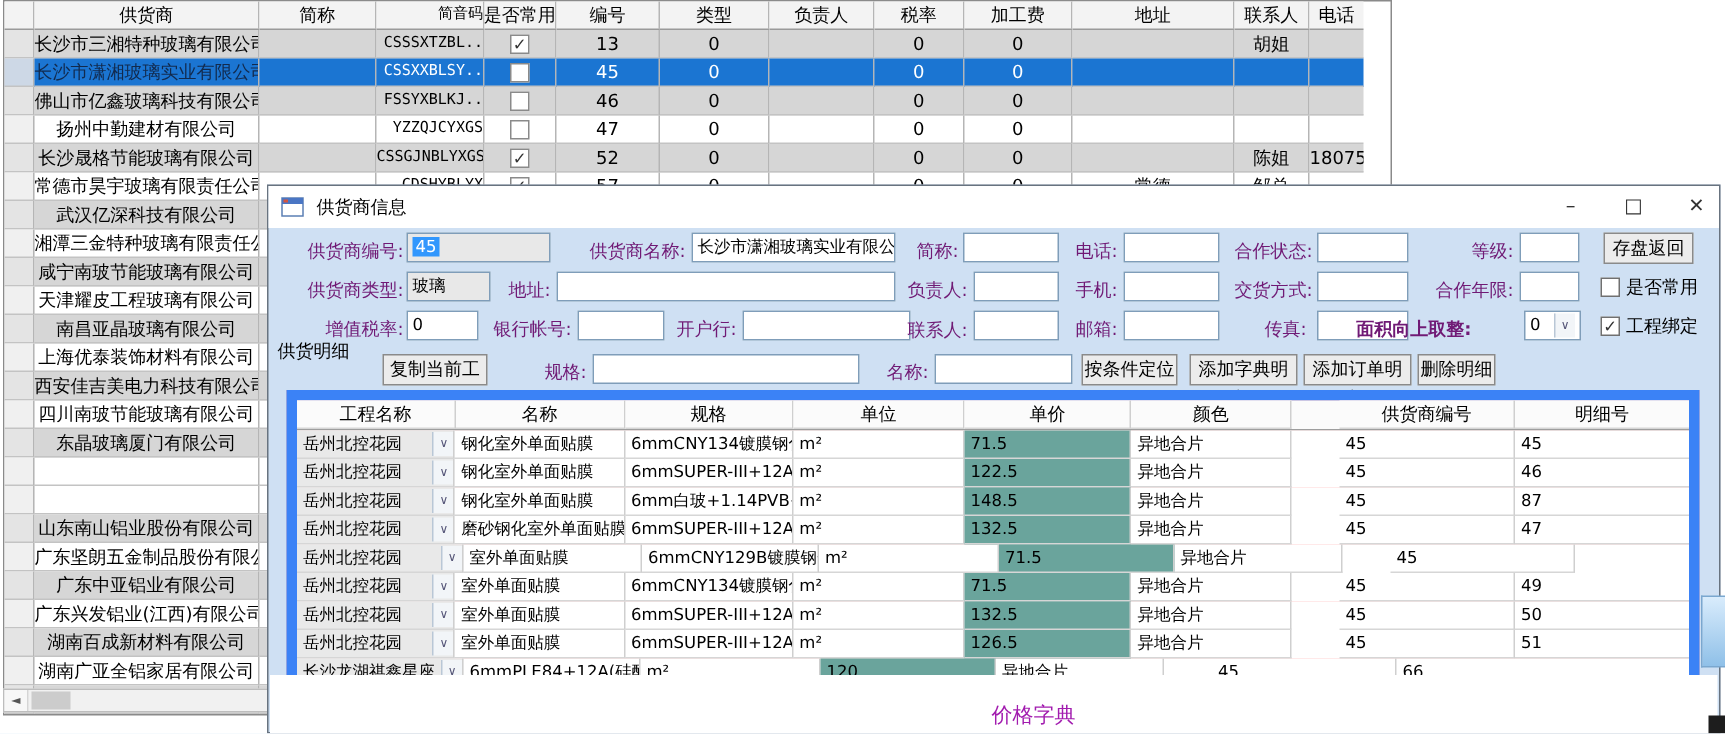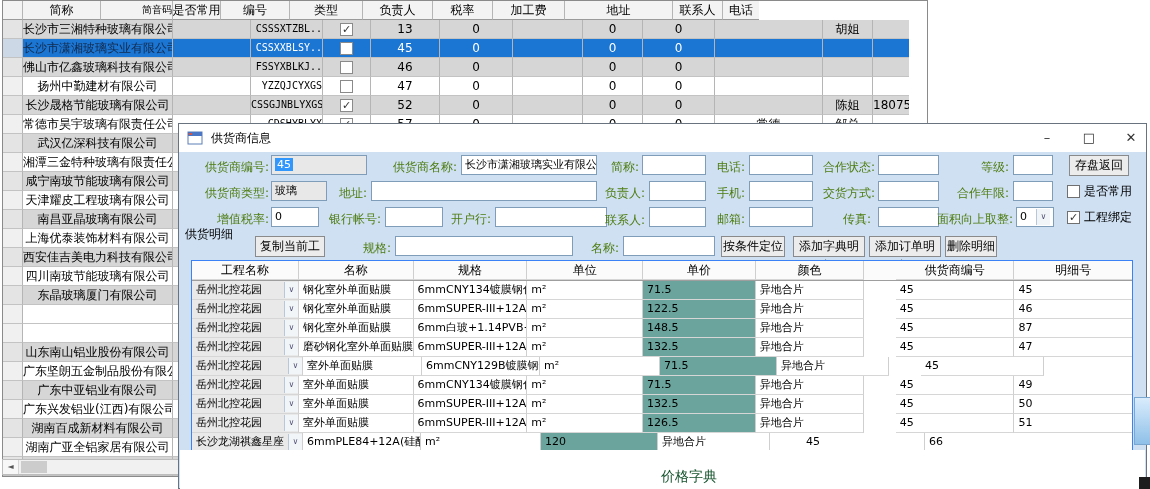--- a/index.html
+++ b/index.html
@@ -42,64 +42,65 @@
   
   #dialog{position:absolute;left:178px;top:123px;width:969px;height:366px;z-index:10;
           background:#cfe0f3;border:1px solid #68737f;box-sizing:border-box;}
   #titlebar{position:absolute;left:0;top:0;right:0;height:28px;background:#fff;}
   #title-icon{position:absolute;left:8px;top:6px;width:16px;height:16px;}
   #title-text{position:absolute;left:32px;top:0;line-height:28px;font-size:12px;color:#000;}
   .tbtn{position:absolute;top:0;width:32px;height:28px;text-align:center;line-height:28px;font-size:13px;color:#333;}
   #btn-min{left:852px;}
   #btn-max{left:894px;}
   #btn-close{left:936px;}
-  .dlbl{position:absolute;height:20px;line-height:20px;text-align:right;font-size:12px;color:#4d7c0f;white-space:nowrap;overflow:hidden;}
+  .dlbl{position:absolute;height:20px;line-height:20px;text-align:right;font-size:12px;color:#701a75;white-space:nowrap;overflow:hidden;}
   .dinp{position:absolute;height:20px;line-height:18px;background:#fff;border:1px solid #7f9db9;box-sizing:border-box;
         font-size:11px;padding:0 3px;overflow:hidden;white-space:nowrap;}
   .dinp.dis{background:#e8e8e8;}
   .selval{background:#3297fd;color:#fff;padding:0 2px;}
   .dbtn{position:absolute;height:21px;line-height:19px;text-align:center;background:#ececec;border:1px solid #8a8a8a;
         box-sizing:border-box;font-size:12px;color:#000;}
   .dcbwrap{position:absolute;display:flex;align-items:center;height:20px;}
   .dcb{width:13px;height:13px;background:#fff;border:1px solid #707070;box-sizing:border-box;font-size:11px;
        line-height:11px;text-align:center;color:#333;margin-right:4px;}
   .combo-arr{float:right;width:13px;height:16px;margin-top:1px;font-size:8px;line-height:16px;text-align:center;
              color:#4a6;color:#557;background:#f2f5f8;border-left:1px solid #b9c7d6;}
   #sec-label{position:absolute;left:6px;top:102px;font-size:12px;}
   
-  #grid{position:absolute;left:12px;top:136px;width:942px;height:190px;background:#fca5a5;border:1px solid #3b82f6;box-sizing:border-box;}
+  #grid{position:absolute;left:12px;top:136px;width:942px;height:190px;background:#fca5a5;border:7px solid #3b82f6;box-sizing:border-box;}
   .ghead{display:flex;height:19px;background:#fbfbfb;border-bottom:1px solid #9e9e9e;}
   .ghead .gcell{text-align:center;font-size:12px;background:#fbfbfb;padding:0;}
   .grow{display:flex;height:19px;background:#fff;}
   .gcell{box-sizing:border-box;border-right:1px solid #cfcfcf;border-bottom:1px solid #d6d6d6;height:19px;
          line-height:18px;font-size:11px;padding:0 4px;overflow:hidden;white-space:nowrap;}
   .c0{width:111px;}
   .c1{width:119px;}
   .c2{width:118px;}
   .c3{width:120px;}
   .c4{width:117px;background:#6aa49c;}
   .c5{width:112px;}
   .c6{width:123px;margin-left:32px;}
   .c7{width:122px;border-right:none;}
   .grow .c0{background:#e9e9e9;padding-right:0;}
   #footer-band{position:absolute;left:1px;right:1px;top:326px;height:39px;background:#fff;}
-  #price-dict{position:absolute;left:482px;top:344px;font-size:14px;color:#14532d;}
+  #price-dict{position:absolute;left:482px;top:344px;font-size:14px;color:#a21caf;}
   
   #frag-blue{position:absolute;left:1134px;top:397px;width:16px;height:48px;z-index:20;
              background:linear-gradient(#d9ecfc,#8fc0e8);border:1px solid #7aa7cf;border-right:none;box-sizing:border-box;}
   #frag-dark{position:absolute;left:1139px;top:477px;width:11px;height:12px;z-index:21;background:#1d1d1d;}
 </style>
 </head>
 <body>
 
 <div id="stage">
 
   <div id="bg-table">
     <div class="bghead" id="bg-header">
         <div class="bgcell rowhdr"></div>
+        <div class="bgcell supplier">供货商</div>
         <div class="bgcell abbr">简称</div>
         <div class="bgcell code">简音码</div>
         <div class="bgcell common">是否常用</div>
         <div class="bgcell num">编号</div>
         <div class="bgcell type">类型</div>
         <div class="bgcell mgr">负责人</div>
         <div class="bgcell tax">税率</div>
         <div class="bgcell fee">加工费</div>
         <div class="bgcell addr">地址</div>
         <div class="bgcell contact">联系人</div>
@@ -569,21 +570,21 @@
     <div class="dlbl" style="left:144px;top:85px;width:58px;">银行帐号:</div>
     <div class="dinp" style="left:206px;top:83px;width:58px;"></div>
     <div class="dlbl" style="left:266px;top:85px;width:46px;">开户行:</div>
     <div class="dinp" style="left:316px;top:83px;width:112px;"></div>
     <div class="dlbl" style="left:420px;top:86px;width:46px;">联系人:</div>
     <div class="dinp" style="left:470px;top:83px;width:57px;"></div>
     <div class="dlbl" style="left:532px;top:85px;width:34px;">邮箱:</div>
     <div class="dinp" style="left:570px;top:83px;width:64px;"></div>
     <div class="dlbl" style="left:640px;top:85px;width:52px;">传真:</div>
     <div class="dinp" style="left:699px;top:83px;width:61px;"></div>
-    <div class="dlbl" style="left:756px;top:85px;width:78px;">面积向上取整:</div>
+    <div class="dlbl" style="left:724px;top:85px;width:78px;font-weight:bold;">面积向上取整:</div>
     <div class="dinp" style="left:837px;top:83px;width:38px;"><span>0</span><span class="combo-arr">∨</span></div>
     <div class="dcbwrap" style="left:888px;top:83px;">
       <span class="dcb" id="cb-bind">✓</span>
       <span>工程绑定</span>
     </div>
 
     <div id="sec-label">供货明细</div>
     <div class="dbtn" style="left:76px;top:112px;width:70px;">复制当前工程</div>
     <div class="dlbl" style="left:176px;top:114px;width:36px;">规格:</div>
     <div class="dinp" style="left:216px;top:112px;width:178px;"></div>

